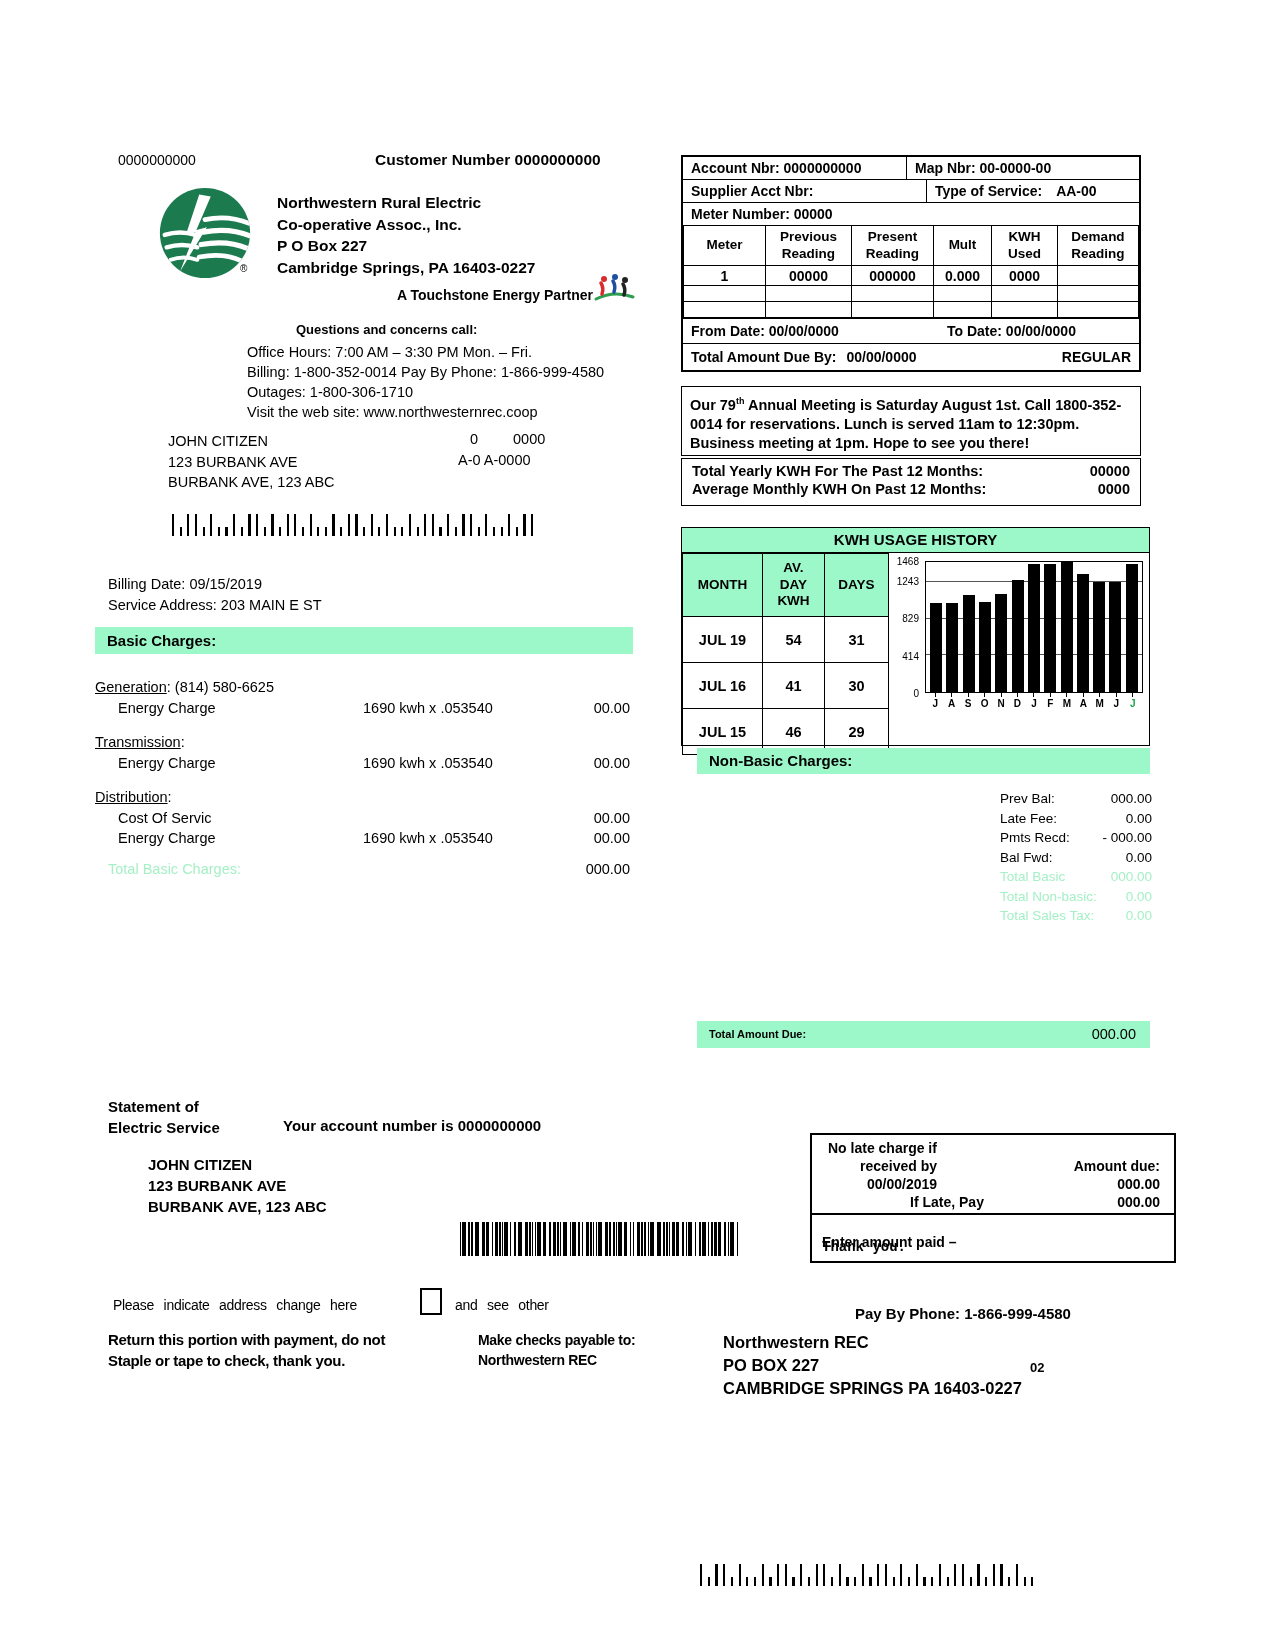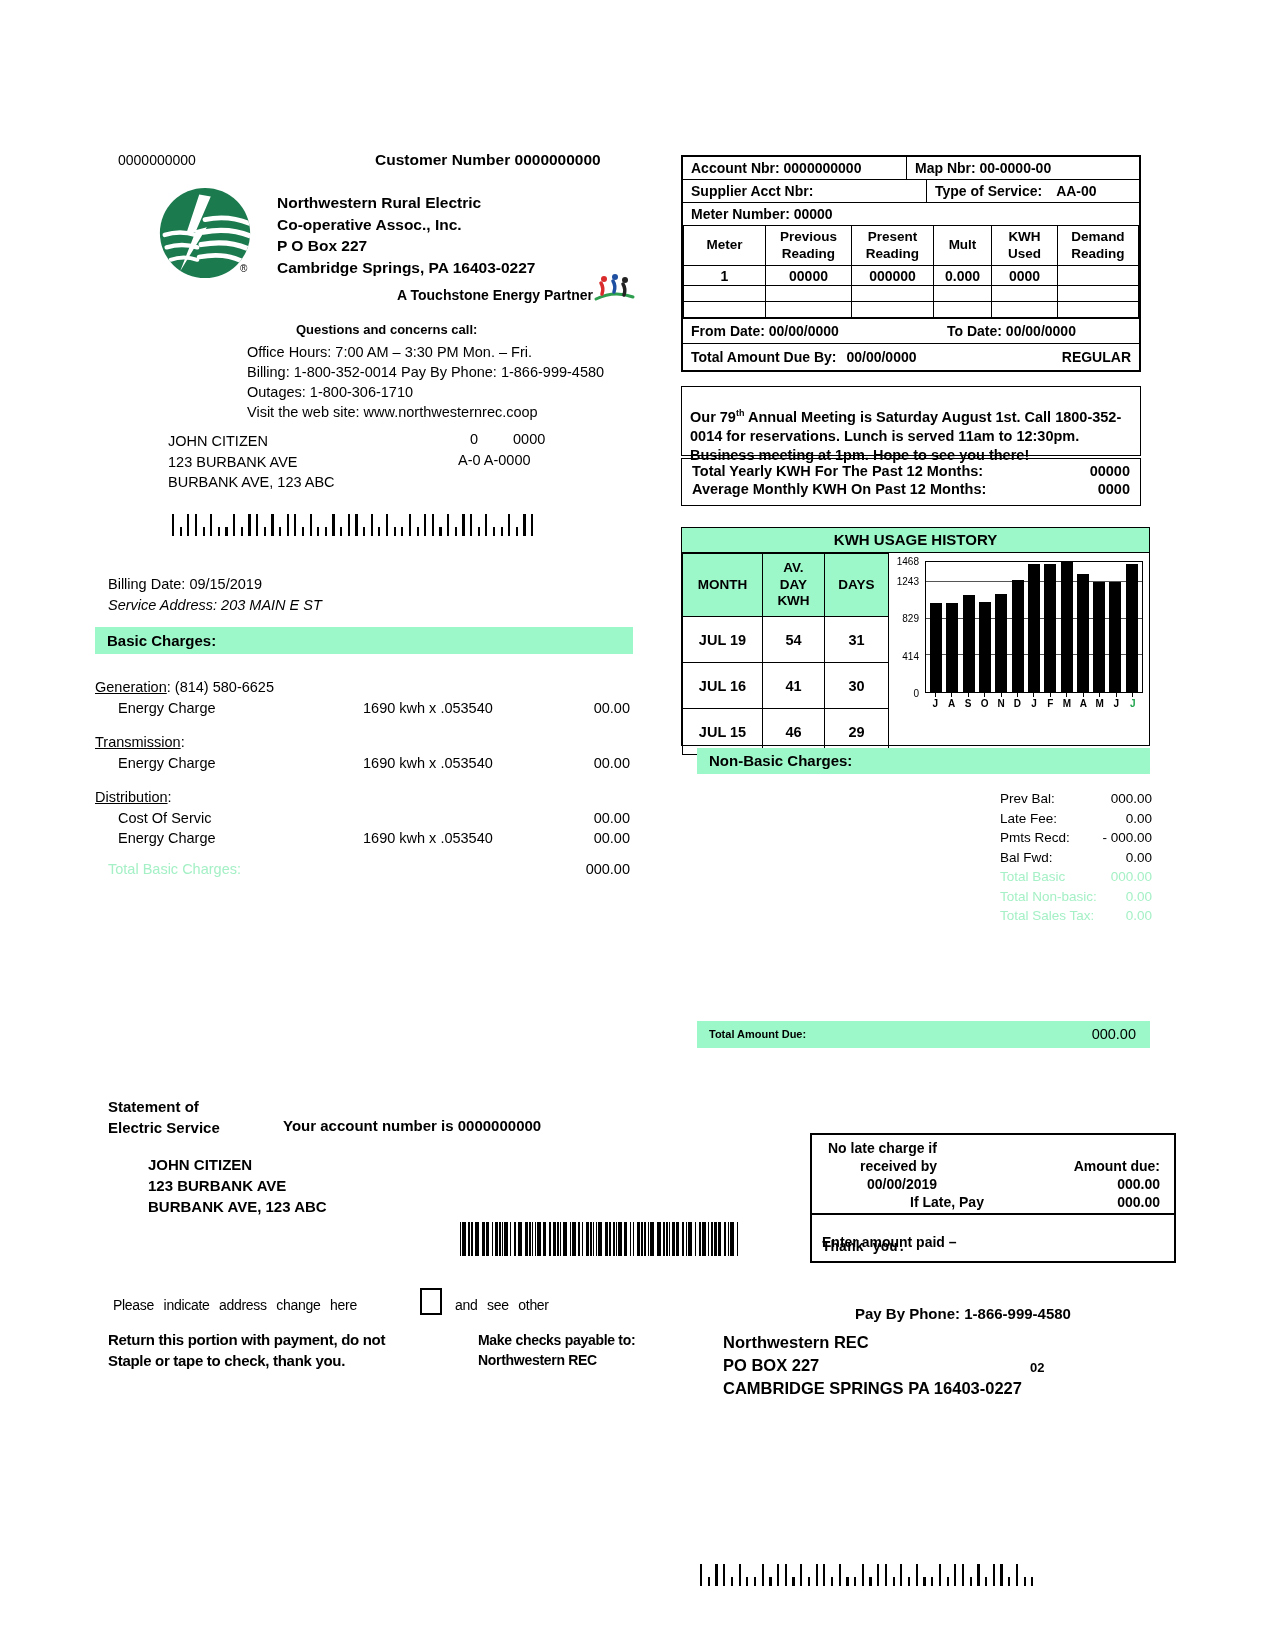--- a/index.html
+++ b/index.html
@@ -254,21 +254,21 @@
       <span class="cell">From Date: 00/00/0000</span>
       <span class="cell abs" style="left:256px;top:0;height:100%;">To Date: 00/00/0000</span>
     </div>
     <div class="r" style="height:26px;">
       <span class="cell">Total Amount Due By:</span>
       <span class="cell" style="padding-left:2px;">00/00/0000</span>
       <span class="cell" style="margin-left:auto;">REGULAR</span>
     </div>
   </div>
 
-  <div class="abs b" style="left:681px;top:386px;width:460px;height:70px;border:1.5px solid #000;box-sizing:border-box;font-size:14.5px;line-height:19px;padding:17px 8px;">
+  <div class="abs b" style="left:681px;top:386px;width:460px;height:70px;border:1.5px solid #000;box-sizing:border-box;font-size:14.5px;line-height:19px;padding:5px 8px;">
     <span>Our 79</span><sup style="font-size:9px;">th</sup><span> Annual Meeting is Saturday August 1st. Call 1800-352-0014 for reservations. Lunch is served 11am to 12:30pm. Business meeting at 1pm. Hope to see you there!</span>
   </div>
 
   <div class="abs b" style="left:681px;top:458px;width:460px;height:48px;border:1.5px solid #000;box-sizing:border-box;font-size:14.5px;padding:4px 10px;">
     <div style="display:flex;">
       <span>Total Yearly KWH For The Past 12 Months:</span>
       <span style="margin-left:auto;">00000</span>
     </div>
     <div style="display:flex;margin-top:2px;">
       <span>Average Monthly KWH On Past 12 Months:</span>
@@ -351,21 +351,21 @@
             <span>A</span>
             <span>M</span>
             <span>J</span>
             <span style="color: rgb(31, 163, 76);">J</span>
           </div>
       </div>
     </div>
   </div>
 
   <div class="abs" style="left:108px;top:576px;font-size:14.5px;">Billing Date: 09/15/2019</div>
-  <div class="abs" style="left:108px;top:597px;font-size:14.5px;font-style:italic;">Service Address: 203 MAIN E ST</div>
+  <div class="abs" style="left:108px;top:597px;font-size:14.5px;">Service Address: 203 MAIN E ST</div>
 
   <div class="abs green-bar b" style="left:95px;top:627px;width:538px;height:27px;line-height:27px;padding-left:12px;box-sizing:border-box;font-size:15px;">Basic Charges:</div>
 
   <div id="charge-groups">
       <div class="charge-group">
         <div class="charge-heading"><span class="u">Generation</span>: (814) 580-6625</div>
         <div class="charge-line">
           <span>Energy Charge</span>
           <span>1690 kwh x .053540</span>
           <span class="cl-amt">00.00</span>

